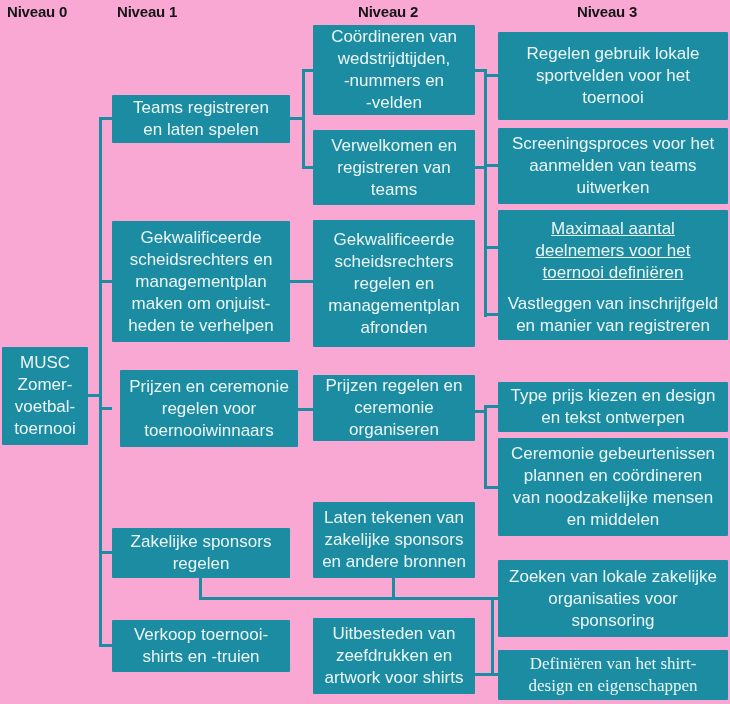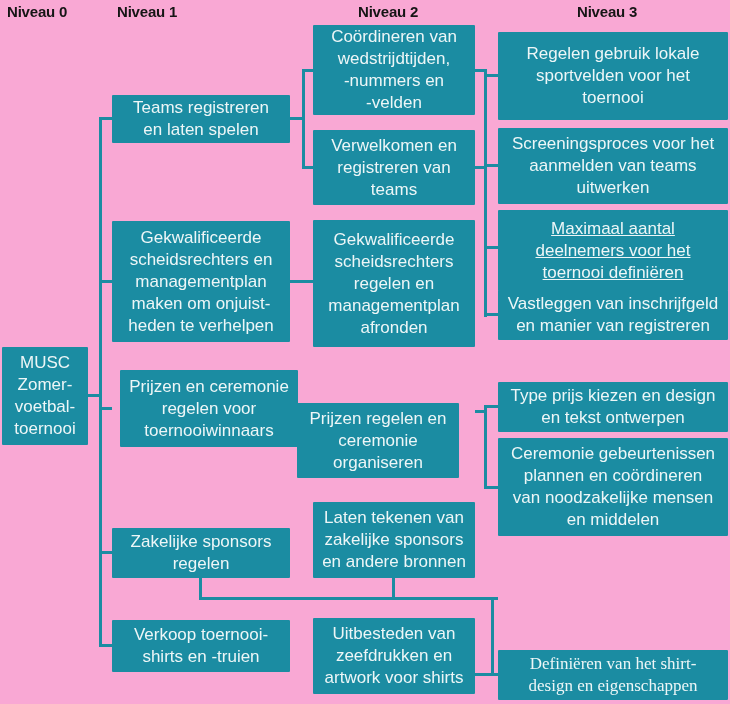--- a/index.html
+++ b/index.html
@@ -110,21 +110,21 @@
 -nummers en
 -velden</div>
   <div class="node" style="left:313px;top:130px;width:162px;height:75px;">Verwelkomen en
 registreren van
 teams</div>
   <div class="node" style="left:313px;top:220px;width:162px;height:127px;">Gekwalificeerde
 scheidsrechters
 regelen en
 managementplan
 afronden</div>
-  <div class="node" style="left:297px;top:375px;width:162px;height:75px;margin-top:28px;">Prijzen regelen en
+  <div class="node" style="left:313px;top:375px;width:162px;height:66px;">Prijzen regelen en
 ceremonie
 organiseren</div>
   <div class="node" style="left:313px;top:502px;width:162px;height:76px;">Laten tekenen van
 zakelijke sponsors
 en andere bronnen</div>
   <div class="node" style="left:313px;top:618px;width:162px;height:76px;">Uitbesteden van
 zeefdrukken en
 artwork voor shirts</div>
 
   <div class="node" style="left:498px;top:32px;width:230px;height:88px;">Regelen gebruik lokale
@@ -137,16 +137,19 @@
 deelnemers voor het
 toernooi definiëren</div>
   <div class="node" style="left:498px;top:290px;width:230px;height:50px;">Vastleggen van inschrijfgeld
 en manier van registreren</div>
   <div class="node" style="left:498px;top:382px;width:230px;height:50px;">Type prijs kiezen en design
 en tekst ontwerpen</div>
   <div class="node" style="left:498px;top:438px;width:230px;height:98px;">Ceremonie gebeurtenissen
 plannen en coördineren
 van noodzakelijke mensen
 en middelen</div>
+  <div class="node" style="left:498px;top:560px;width:230px;height:77px;">Zoeken van lokale zakelijke
+organisaties voor
+sponsoring</div>
   <div class="node" style="left:498px;top:650px;width:230px;height:50px;font-family:Liberation Serif, serif;">Definiëren van het shirt-
 design en eigenschappen</div>
 
 </div>
 
 </body></html>

